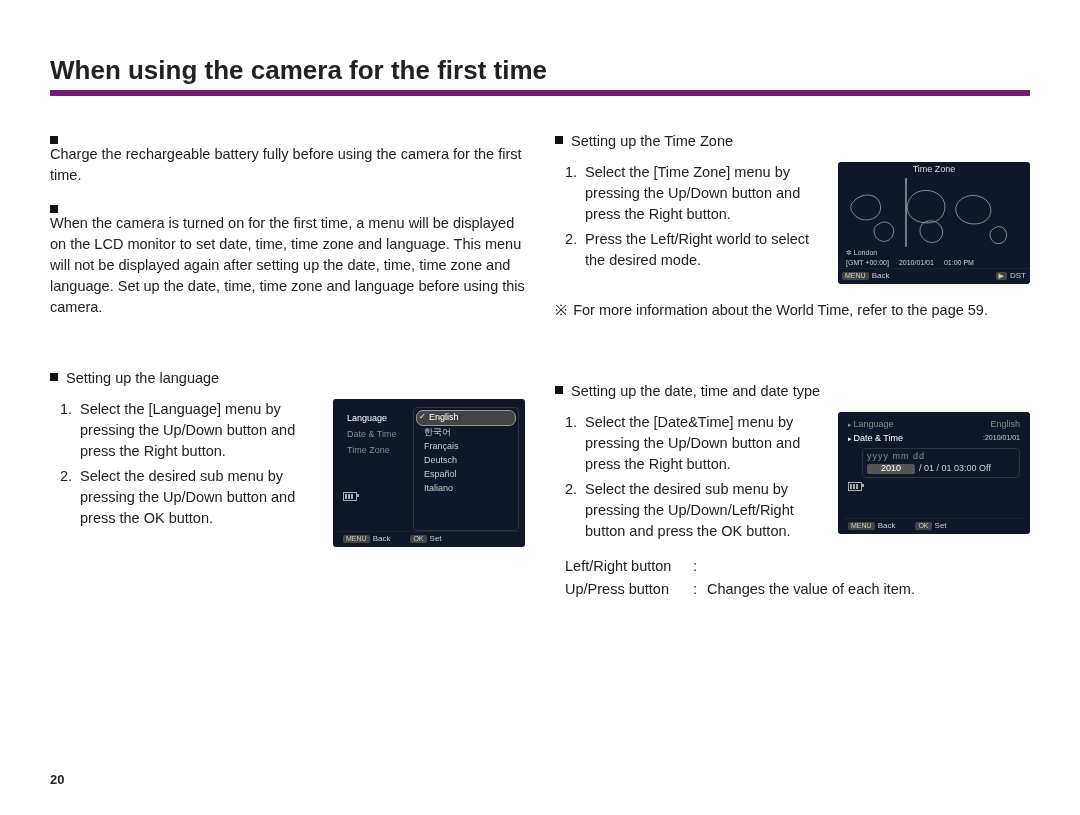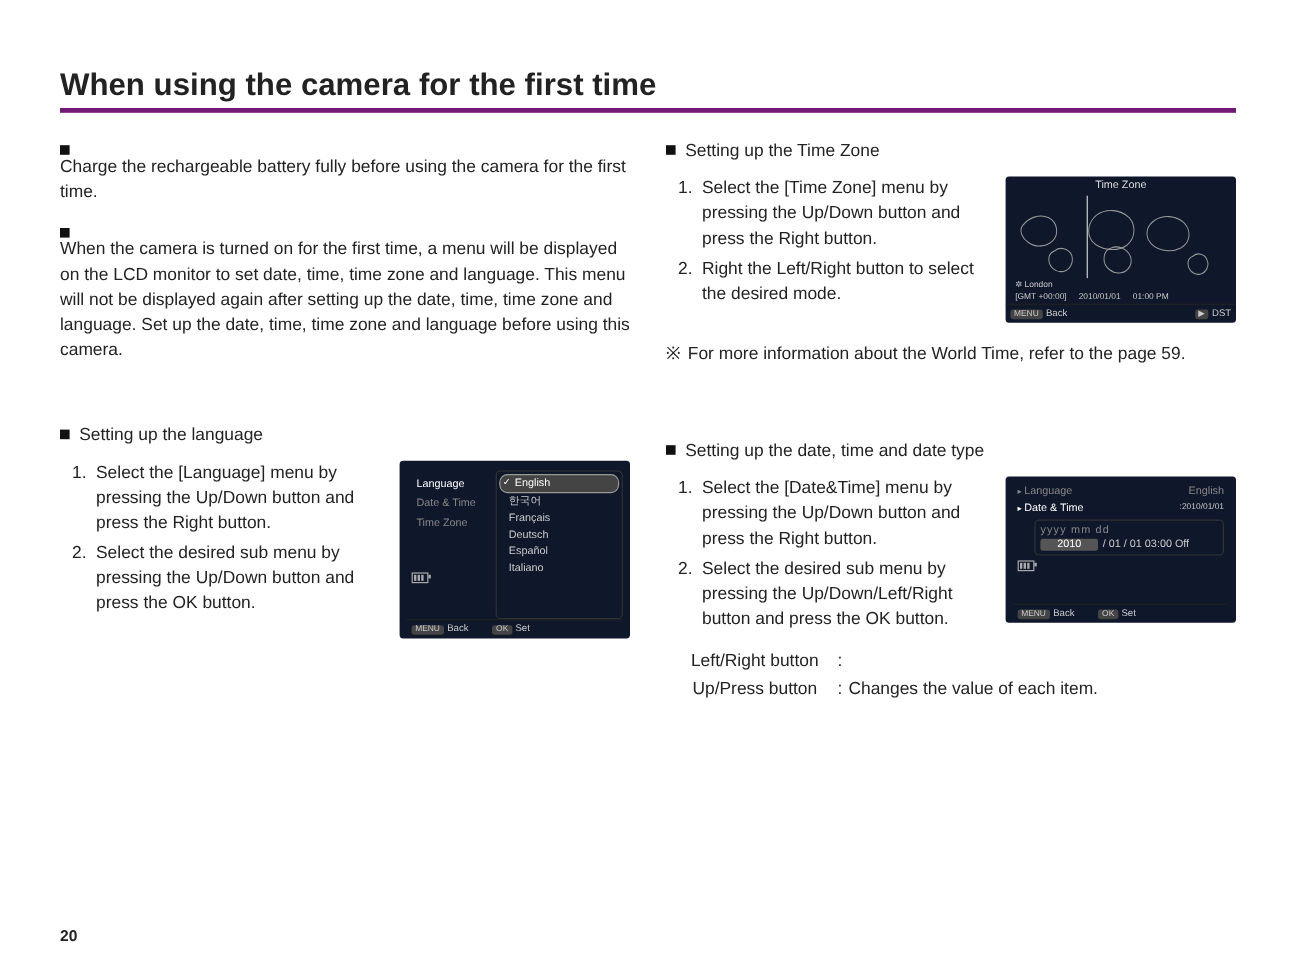--- a/index.html
+++ b/index.html
@@ -12,23 +12,23 @@
     height: 815px;
     box-sizing: border-box;
   }
   .page {
     padding: 55px 50px 30px 50px;
     box-sizing: border-box;
   }
   .title {
     font-size: 26px;
     font-weight: bold;
-    border-bottom: 4px solid #701a75;
+    border-bottom: 6px solid #701a75;
     padding-bottom: 4px;
-    margin-bottom: 22px;
+    margin-bottom: 35px;
   }
   .cols {
     display: flex;
     gap: 30px;
   }
   .col {
     flex: 1 1 0;
     font-size: 14.5px;
     line-height: 1.45;
   }
@@ -69,21 +69,20 @@
   }
   .row-illus .text { flex: 1; }
   .note {
     margin-top: 16px;
     display: flex;
     gap: 6px;
   }
   .defs {
     margin-top: 10px;
     padding-left: 10px;
-    text-align: center;
   }
   .def-row {
     display: flex;
     margin-bottom: 2px;
   }
   .def-label { width: 128px; flex-shrink: 0; }
   .def-colon { width: 14px; flex-shrink: 0; }
   .page-num {
     position: absolute;
     left: 50px;
@@ -330,21 +329,21 @@
 
       <div class="row-illus">
         <div class="text">
           <div class="steps">
             <div class="step">
                 <span class="num">1.</span>
                 <span>Select the [Time Zone] menu by pressing the Up/Down button and press the Right button.</span>
               </div>
             <div class="step">
                 <span class="num">2.</span>
-                <span>Right the Left/Right button to select the desired mode.</span>
+                <span>Press the Left/Right world to select the desired mode.</span>
               </div>
           </div>
         </div>
 
         <div class="lcd lcd-tz">
           <div class="hdr">Time Zone</div>
           <div class="map">
             <svg viewBox="0 0 180 60" preserveAspectRatio="none">
               <g fill="none" stroke="#999" stroke-width="0.8">
                 <path d="M8 22c5-6 14-9 22-6 7 3 9 12 3 17-5 4-14 5-20 1-5-3-8-8-5-12z"></path>

